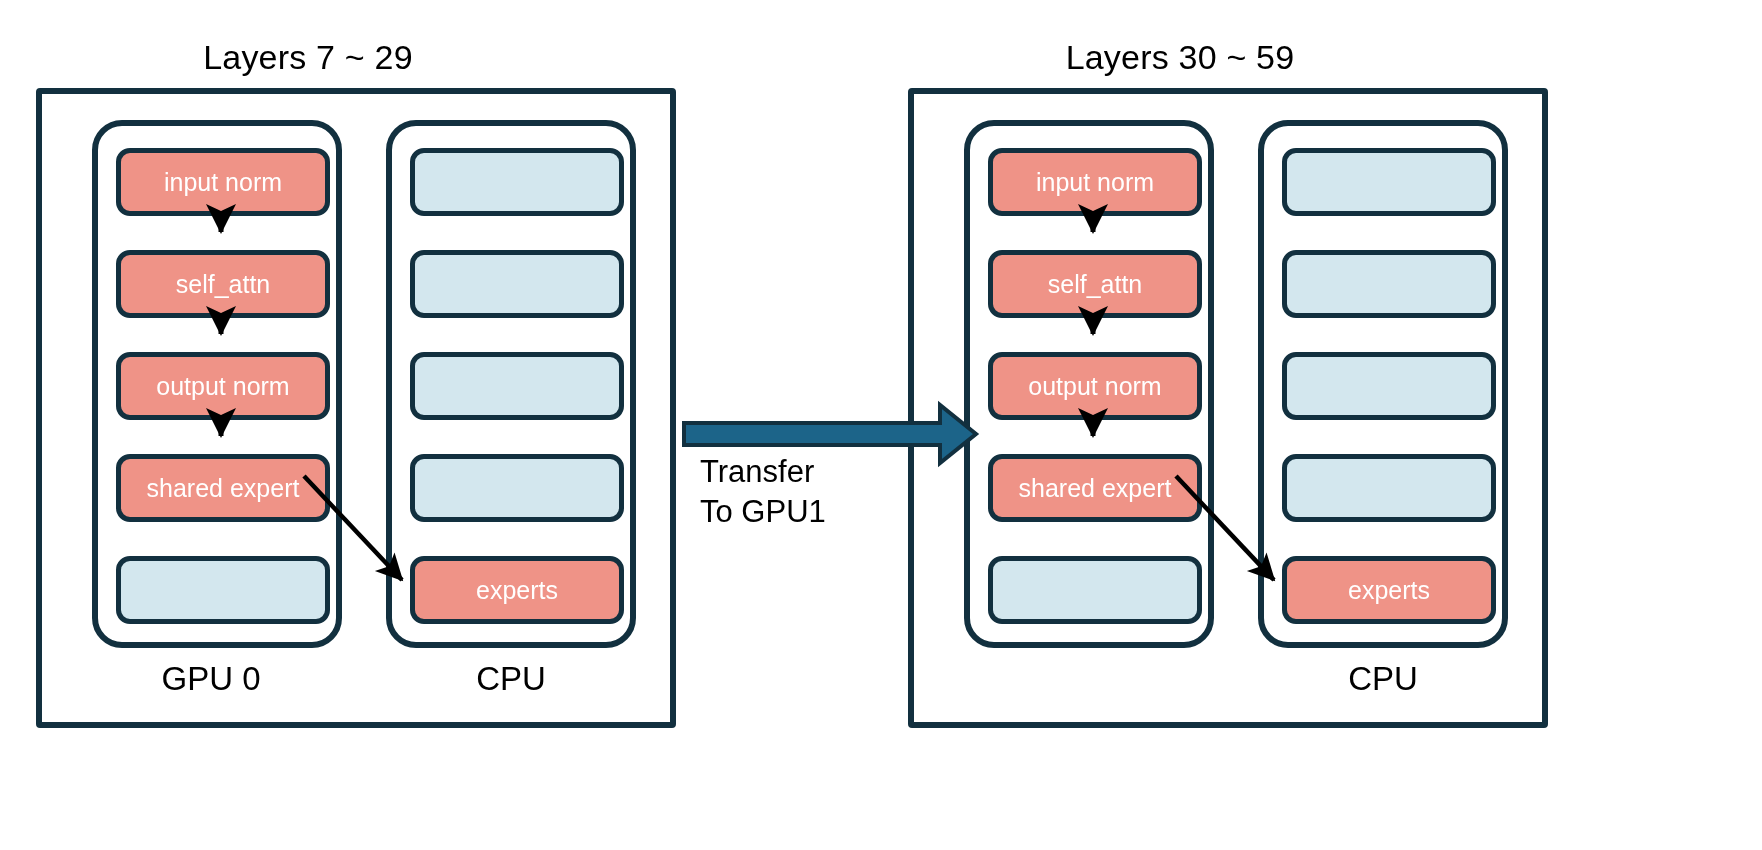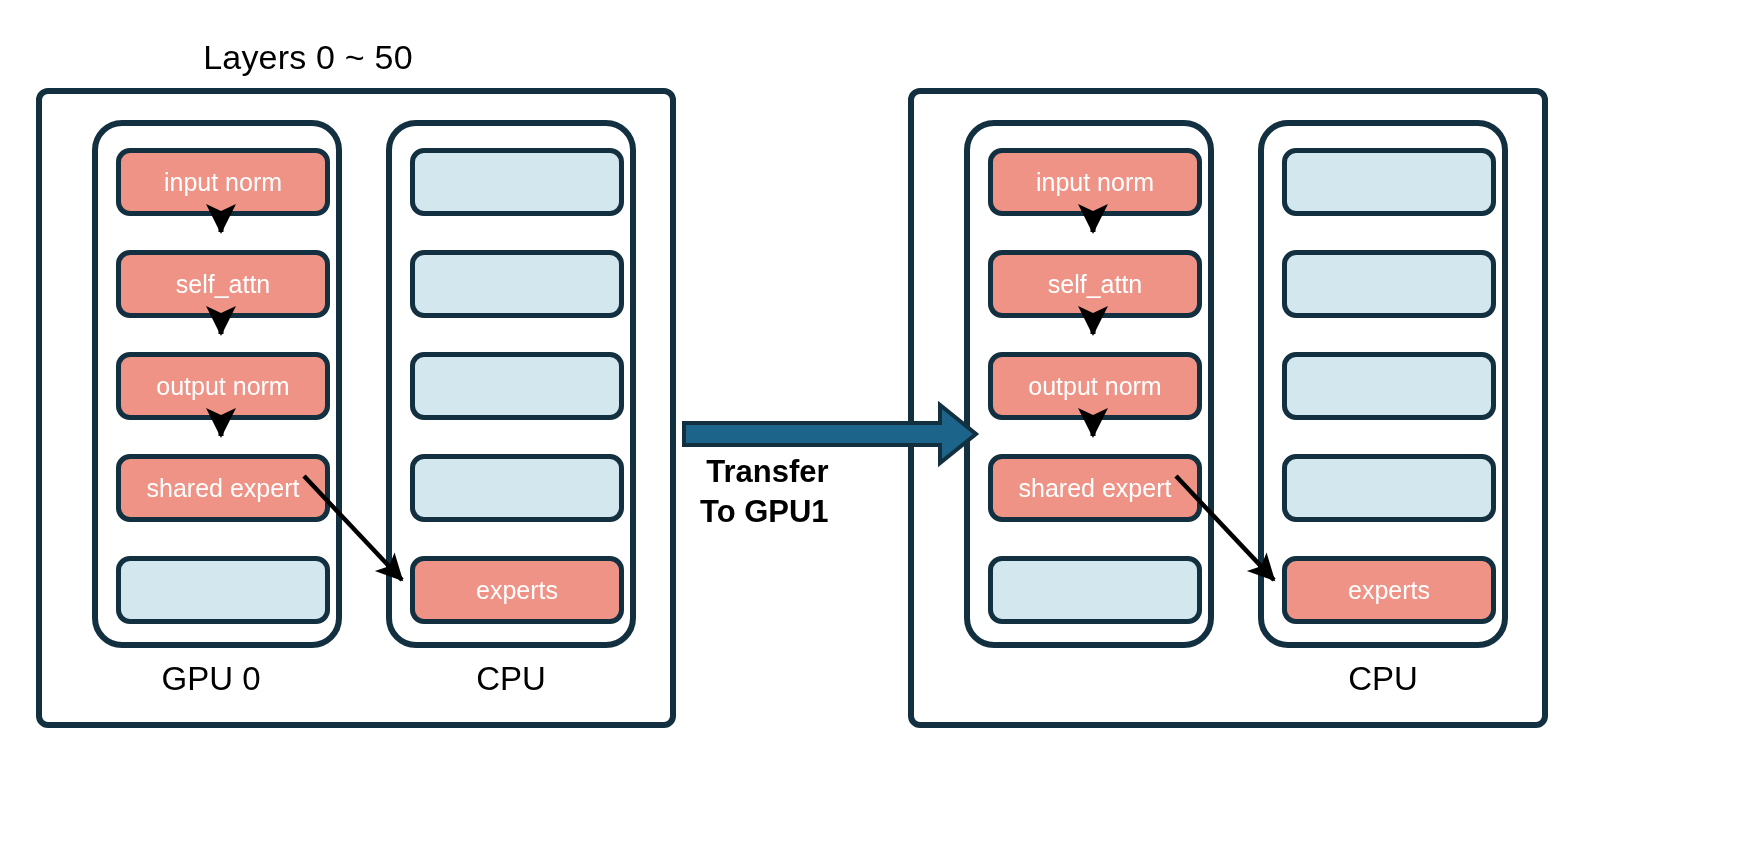--- a/index.html
+++ b/index.html
@@ -30,21 +30,21 @@
     font-family: "Liberation Sans", sans-serif;
     white-space: nowrap;
     text-align: center;
     letter-spacing: 0.2px;
   }
 
   
   .panel {
     position: absolute;
     border: 6px solid #12303f;
-    border-radius: 12px;
+    border-radius: 4px;
     background: #ffffff;
     box-sizing: border-box;
   }
 
   
   .column {
     position: absolute;
     border: 6px solid #12303f;
     border-radius: 30px;
     background: #ffffff;
@@ -91,30 +91,29 @@
     pointer-events: none;
   }
 
   
   .transfer-label {
     position: absolute;
     font-size: 31px;
     color: #000000;
     line-height: 1.28;
     white-space: nowrap;
-    text-align: right;
-    font-weight: bold;
+    text-align: left;
   }
 </style>
 </head>
 <body>
 
 <div id="diagram">
 
-  <div class="group-title" style="left:108px; top:38px; width:400px;">Layers 0 ~ 50</div>
+  <div class="group-title" style="left:108px; top:38px; width:400px;">Layers 7 ~ 29</div>
 
   <div class="panel" style="left:36px; top:88px; width:640px; height:640px;">
 
     <div class="column" style="left:50px; top:26px; width:250px; height:528px;">
       <div class="block active" style="left:18px; top:22px; width:214px; height:68px;">input norm</div>
       <div class="block active" style="left:18px; top:124px; width:214px; height:68px;">self_attn</div>
       <div class="block active" style="left:18px; top:226px; width:214px; height:68px;">output norm</div>
       <div class="block active" style="left:18px; top:328px; width:214px; height:68px;">shared expert</div>
       <div class="block idle" style="left:18px; top:430px; width:214px; height:68px;"></div>
     </div>
@@ -124,20 +123,21 @@
       <div class="block idle" style="left:18px; top:124px; width:214px; height:68px;"></div>
       <div class="block idle" style="left:18px; top:226px; width:214px; height:68px;"></div>
       <div class="block idle" style="left:18px; top:328px; width:214px; height:68px;"></div>
       <div class="block active" style="left:18px; top:430px; width:214px; height:68px;">experts</div>
     </div>
 
     <div class="device-label" style="left:44px; top:566px; width:250px;">GPU 0</div>
     <div class="device-label" style="left:344px; top:566px; width:250px;">CPU</div>
   </div>
 
+  <div class="group-title" style="left:980px; top:38px; width:400px;">Layers 30 ~ 59</div>
 
   <div class="panel" style="left:908px; top:88px; width:640px; height:640px;">
 
     <div class="column" style="left:50px; top:26px; width:250px; height:528px;">
       <div class="block active" style="left:18px; top:22px; width:214px; height:68px;">input norm</div>
       <div class="block active" style="left:18px; top:124px; width:214px; height:68px;">self_attn</div>
       <div class="block active" style="left:18px; top:226px; width:214px; height:68px;">output norm</div>
       <div class="block active" style="left:18px; top:328px; width:214px; height:68px;">shared expert</div>
       <div class="block idle" style="left:18px; top:430px; width:214px; height:68px;"></div>
     </div>

